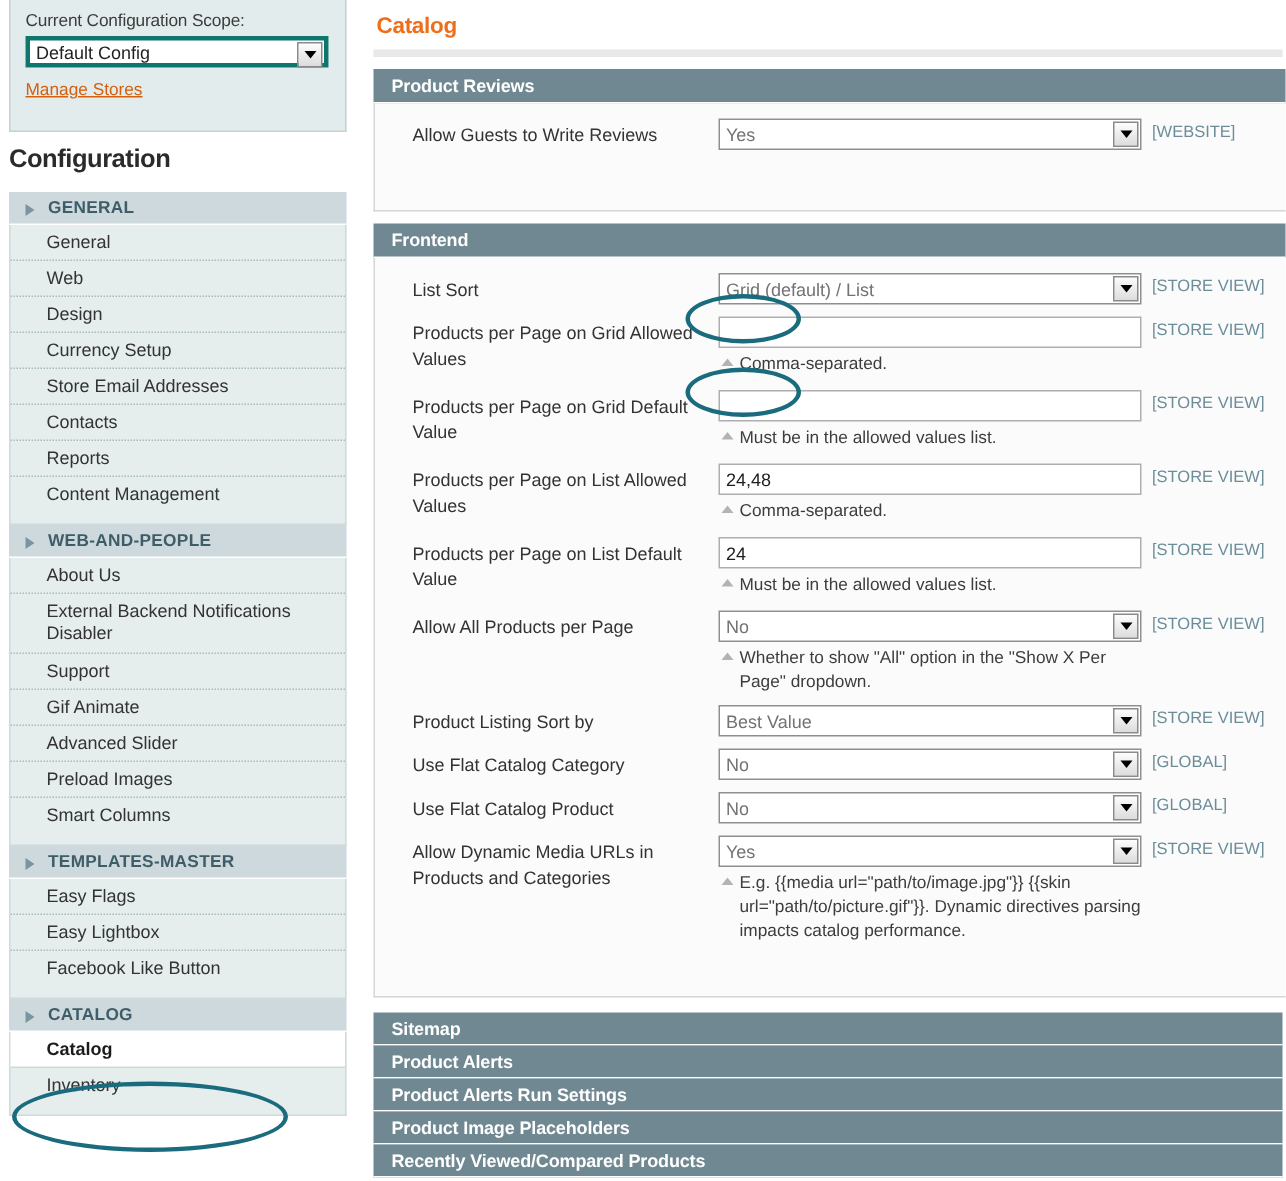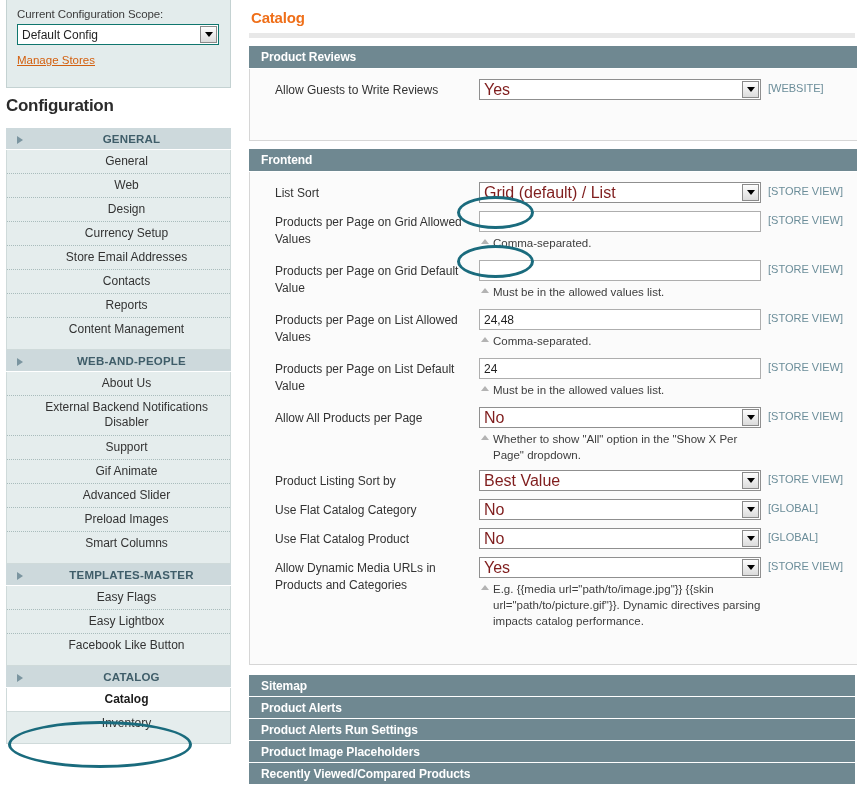--- a/index.html
+++ b/index.html
@@ -32,21 +32,21 @@
     border-top: none;
     padding: 8px 10px 0 10px;
   }
   .scope-label {
     font-size: 11.5px; color: #3c3c3c;
     margin-bottom: 4px; letter-spacing: -0.1px;
   }
   .scope-select-wrap {
     position: relative; width: 202px; height: 21px;
     background: #ffffff;
-    border: 1px solid #0f766e;
+    border: 3px solid #0f766e;
     display: flex; align-items: center;
   }
   .scope-select-text {
     padding-left: 4px; font-size: 12px; color: #1f1f1f;
     white-space: nowrap; overflow: hidden;
   }
   .sel-btn {
     position: absolute; right: 1px; top: 1px;
     width: 17px; height: 17px;
     background: linear-gradient(#fdfdfd, #dcdcdc);
@@ -70,21 +70,20 @@
     position: absolute; left: 6px; top: 96px;
     width: 225px;
     font-size: 17px; font-weight: bold;
     color: #2b2b2b; letter-spacing: -0.3px;
   }
 
   
   #nav-tree {
     position: absolute; left: 6px; top: 128px;
     width: 225px;
-    text-align: center;
   }
   .nav-group { margin: 0; }
   .nav-group-title {
     position: relative;
     background: #cdd9dc;
     height: 22px; line-height: 22px;
     padding-left: 26px;
     font-size: 11.5px; font-weight: bold;
     color: #3f5d69;
     letter-spacing: 0.2px;
@@ -185,21 +184,21 @@
     outline: none;
   }
   .sel-input {
     position: relative;
     width: 282px; height: 21px;
     border: 1px solid #8f8f8f;
     background: #ffffff;
     display: flex; align-items: center;
   }
   .sel-input .sel-text {
-    padding-left: 4px; font-size: 16px; color: #7f1d1d;
+    padding-left: 4px; font-size: 12px; color: #737373;
     white-space: nowrap; overflow: hidden;
   }
   .hint {
     position: relative;
     margin: 3px 0 0 0;
     padding-left: 14px;
     width: 290px;
     font-size: 11.5px; color: #3d3d3d;
     line-height: 16px;
   }

